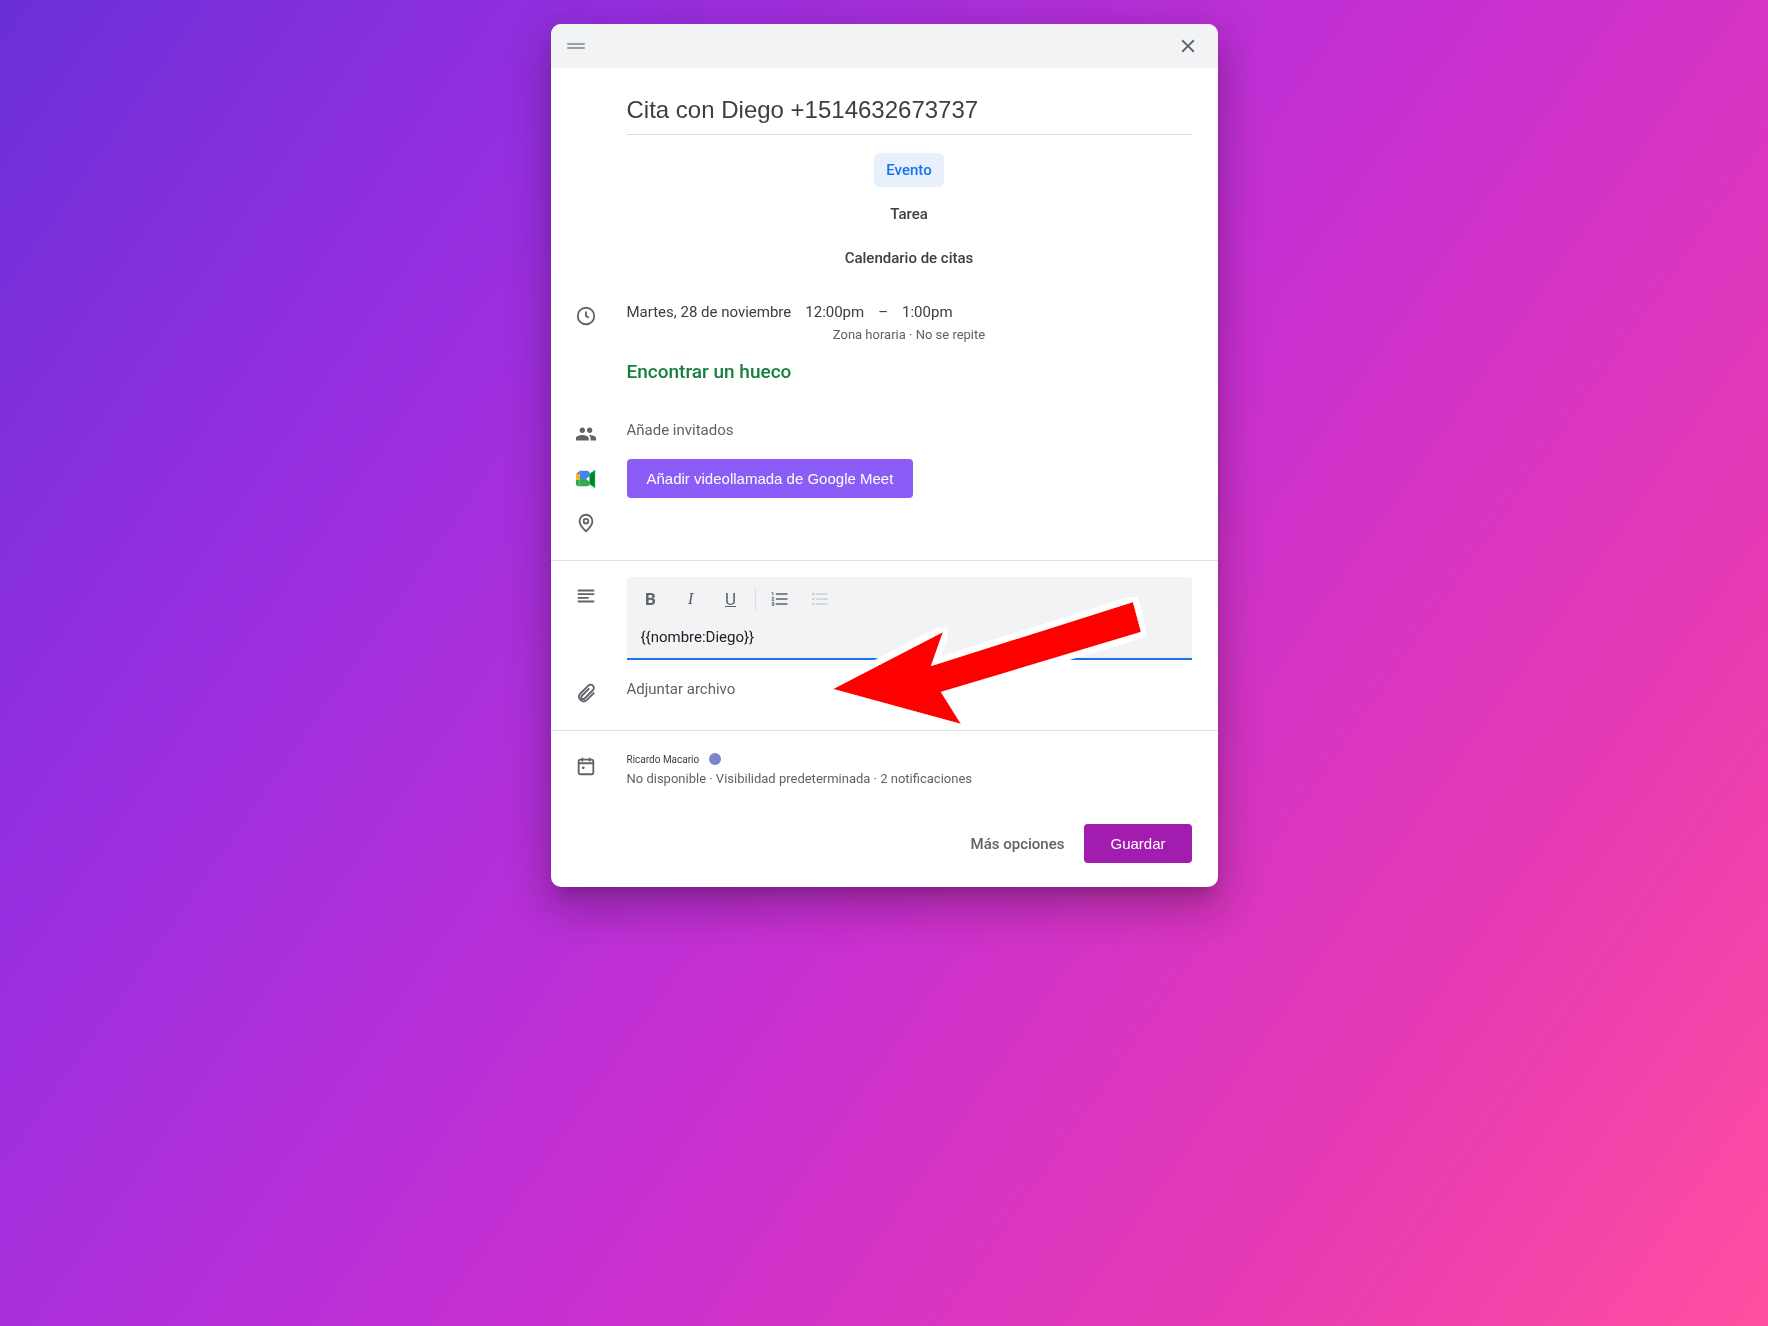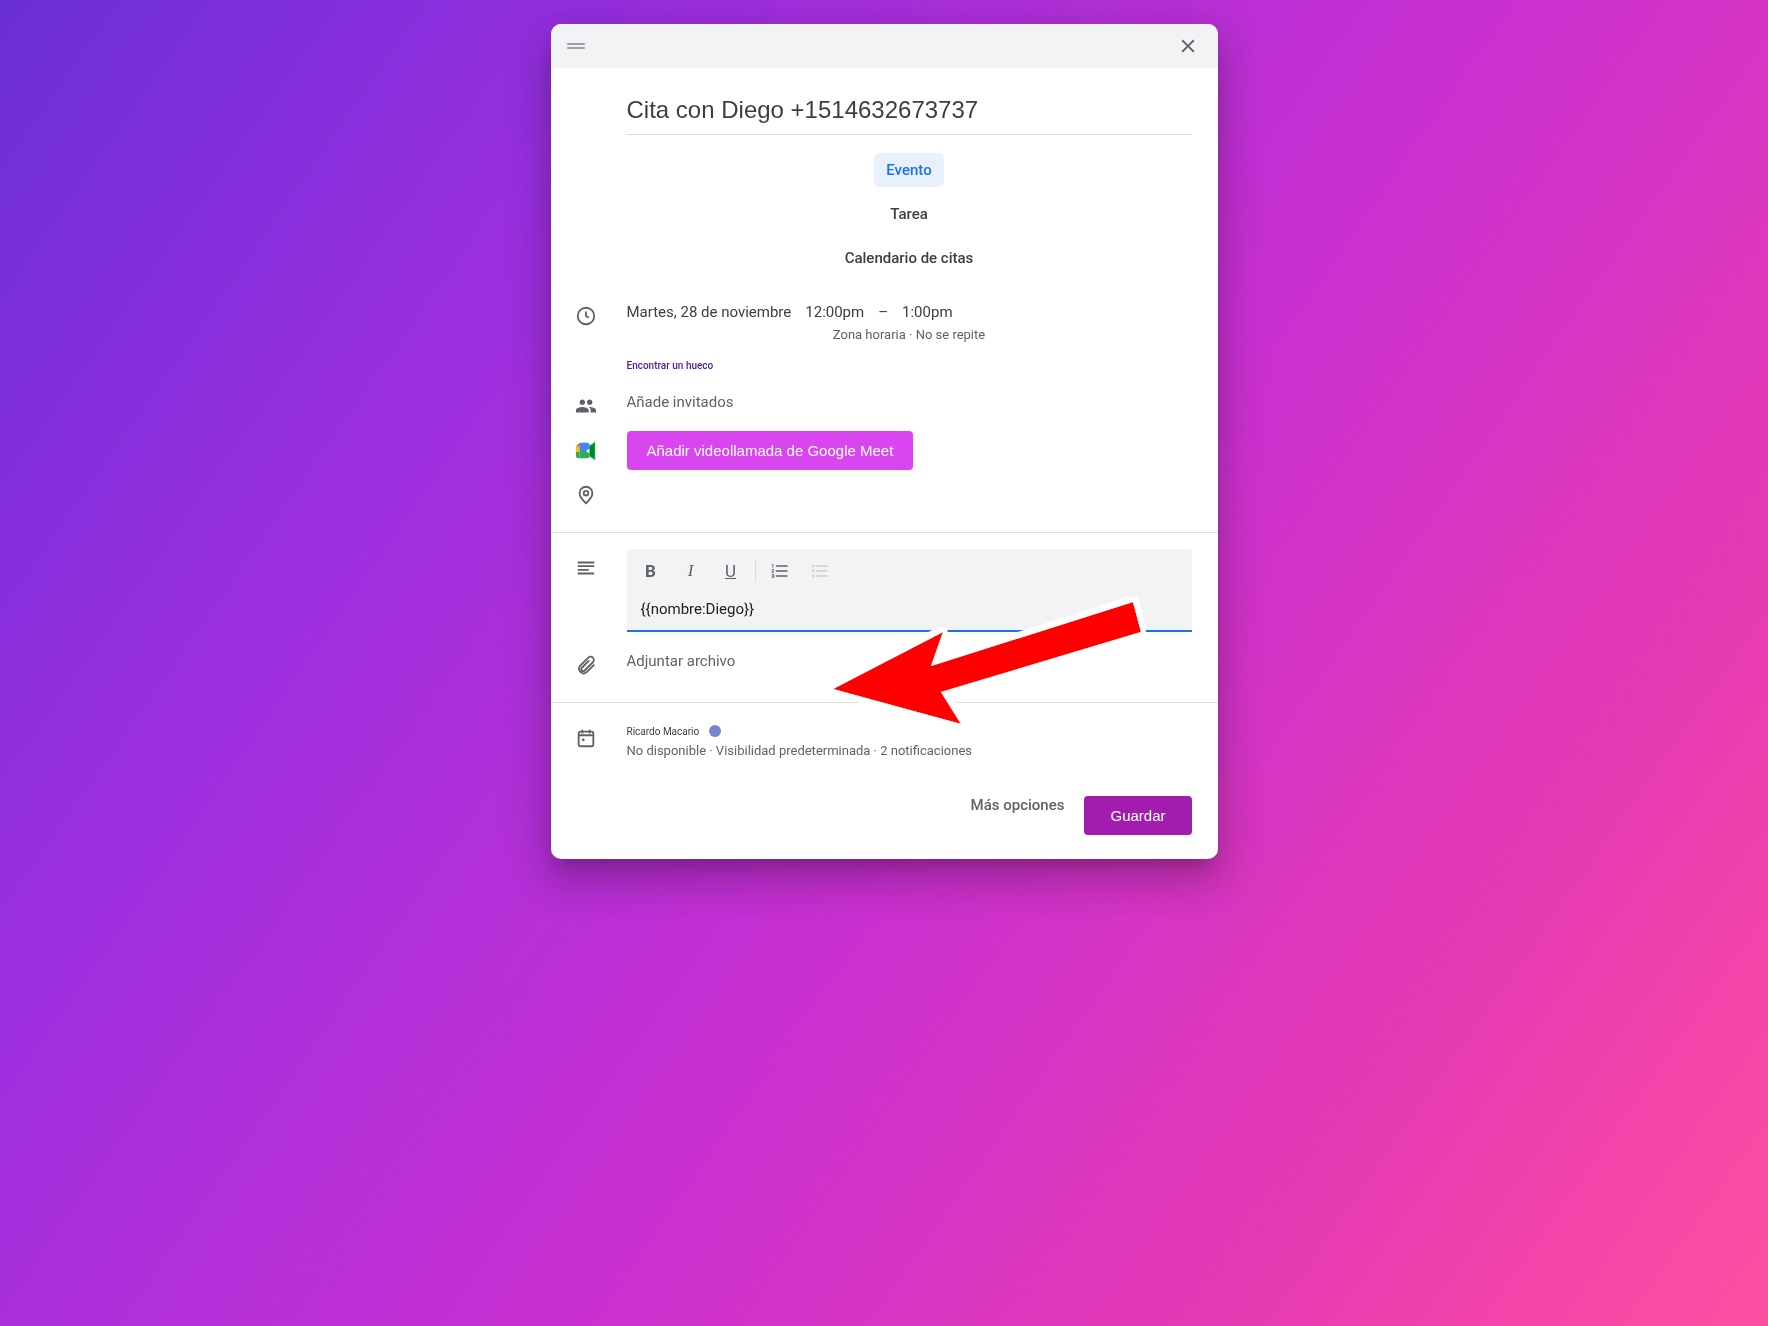--- a/index.html
+++ b/index.html
@@ -109,34 +109,34 @@
   .date-line .dash { color: #3c4043; }
   .sub-line {
     margin-top: 6px;
     color: #5f6368;
     font-size: 13px;
     text-align: center;
   }
   .find-time {
     display:block;
     margin-top: 18px;
-    color: #4c1d95;
-    font-size: 10px;
+    color: #15803d;
+    font-size: 19px;
     text-decoration: none;
     font-weight: 500;
-    margin-bottom: 10px;
+    margin-bottom: 26px;
   }
 
   .placeholder-text {
     font-size: 15px;
     color: #5f6368;
   }
 
   .meet-btn {
-    background: #d946ef;
+    background: #8b5cf6;
     color: #fff;
     border: none;
     padding: 11px 20px;
     border-radius: 4px;
     font-size: 15px;
     font-weight: 500;
     cursor: pointer;
     margin-top: 2px;
   }
 
@@ -178,21 +178,21 @@
     min-height: 20px;
   }
 
   .owner-name { font-size: 10px; color:#3c4043; display:flex; align-items:center; gap:10px;}
   .caldot { width:12px; height:12px; border-radius:50%; background:#7986cb; display:inline-block;}
   .owner-sub { font-size: 13px; color:#5f6368; margin-top:6px; }
 
   .footer {
     display:flex;
     justify-content:flex-end;
-    align-items:flex-start;
+    align-items:center;
     gap: 20px;
     padding: 24px 26px 24px 26px;
   }
   .more-opts {
     color:#5f6368; font-size:15px; font-weight:500; cursor:pointer;
   }
   .save-btn {
     background:#a21caf; color:#fff; border:none; border-radius:4px;
     padding: 11px 26px; font-size:15px; font-weight:500; cursor:pointer;
   }

